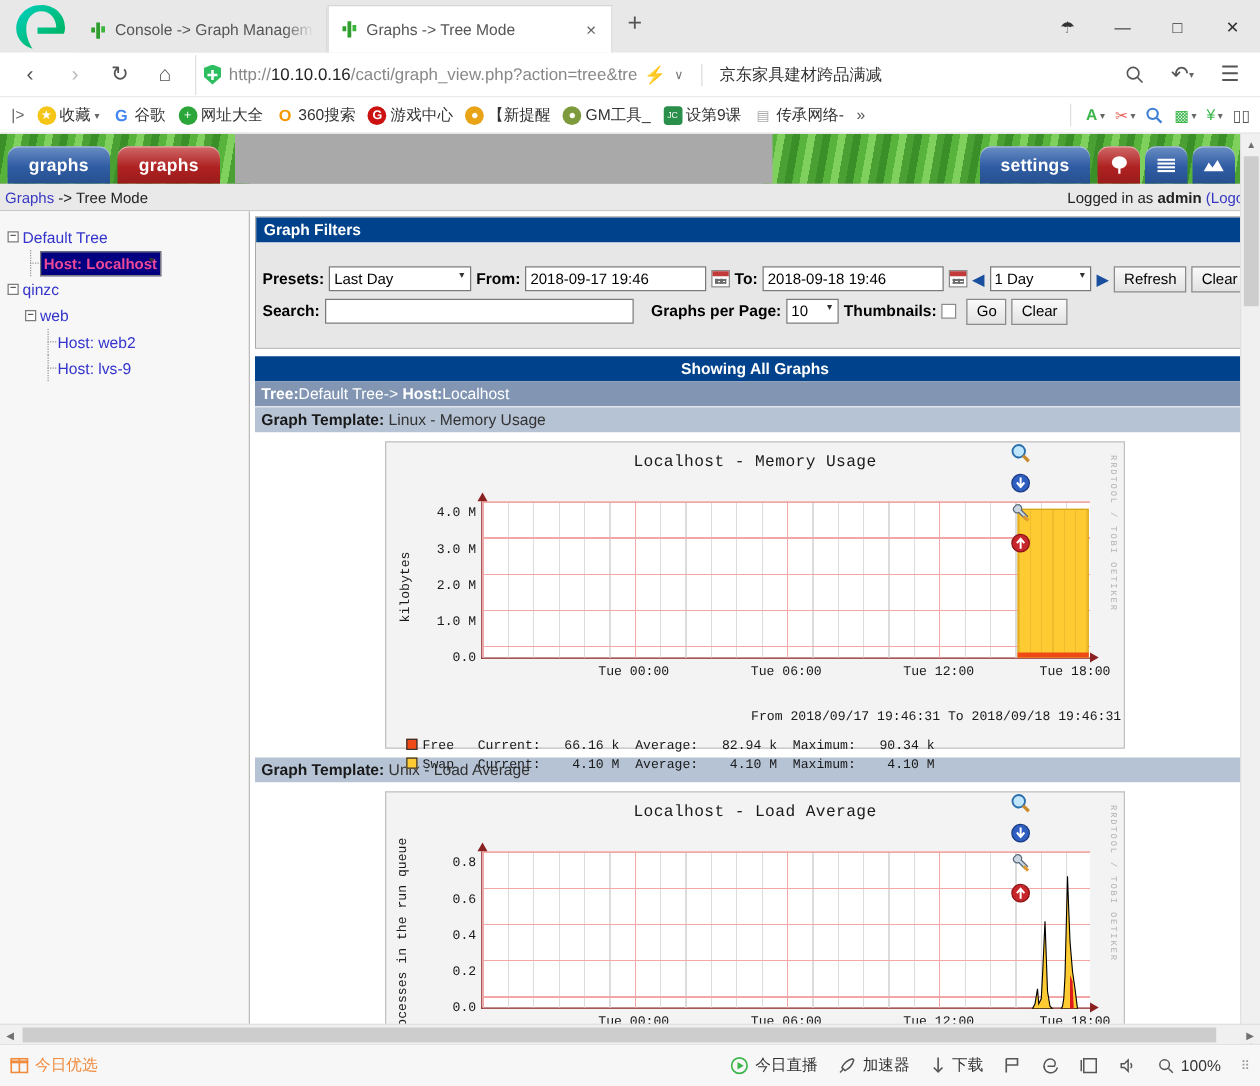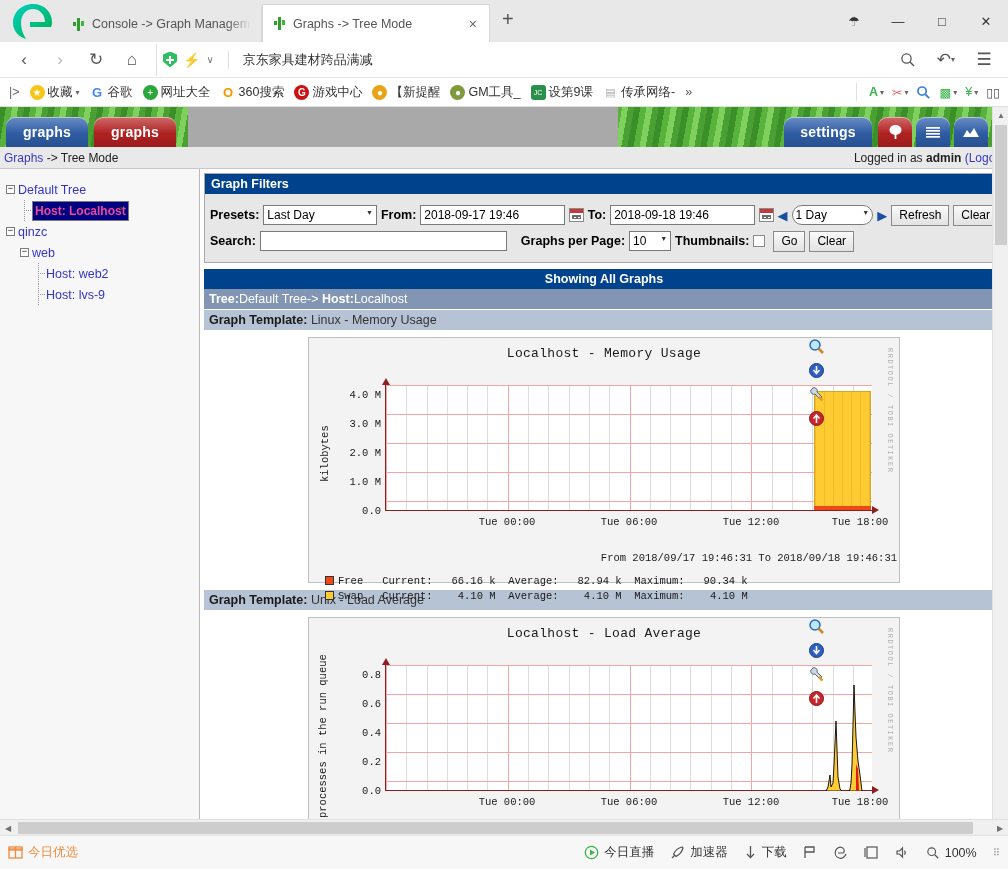--- a/index.html
+++ b/index.html
@@ -185,21 +185,21 @@
 
   .content-pane {
     flex: 1 1 auto; background: #fff; padding: 4px 0 0 4px;
     overflow: hidden; position: relative;
   }
   .panel { width: 800px; border: 1px solid #aaa; }
   .panel-title {
     background: #00438c; color: #fff; font-weight: bold; font-size: 12.5px;
     padding: 3px 6px;
   }
-  .filter-body { background: #e7e7e7; padding: 8px 5px; }
+  .filter-body { background: #e7e7e7; padding: 16px 5px; }
   .frow {
     display: flex; align-items: center; gap: 4px;
     font-size: 12.5px; color:#000; height: 26px;
   }
   .frow b { font-weight: bold; }
   .sel {
     height: 20px; border: 1px solid #7a7a7a; background: #fff;
     font-size: 12px; padding: 0 18px 0 3px; position: relative;
     display:flex; align-items:center; font-family:"Liberation Sans", sans-serif;
   }
@@ -388,20 +388,21 @@
     </div>
   </div>
 
   <div class="navbar">
     <div class="navbtn">‹</div>
     <div class="navbtn dim">›</div>
     <div class="navbtn">↻</div>
     <div class="navbtn">⌂</div>
     <div class="urlbar">
       <span class="shield"></span>
+      <span class="url"><span>http://</span><b>10.10.0.16</b><span>/cacti/graph_view.php?action=tree&amp;tre</span></span>
       <span class="bolt">⚡</span>
       <span class="caret">∨</span>
       <span class="url-sep"></span>
       <span class="promo">京东家具建材跨品满减</span>
     </div>
     <div class="nav-right">
       <div class="navbtn">
         <svg width="16" height="16" viewBox="0 0 16 16">
             <circle cx="6.5" cy="6.5" r="4.6" fill="none" stroke="#555" stroke-width="1.3"></circle>
             <line x1="10" y1="10" x2="14" y2="14" stroke="#555" stroke-width="1.4"></line>
@@ -588,21 +589,21 @@
               <div class="txt" style="width:150px;">
                 <span>2018-09-17 19:46</span>
               </div>
               <span class="calico"></span>
               <b>To:</b>
               <div class="txt" style="width:150px;">
                 <span>2018-09-18 19:46</span>
               </div>
               <span class="calico"></span>
               <span class="arrowL">◀</span>
-              <div class="sel" style="width:84px;border-radius:10px;">
+              <div class="sel" style="width:84px;">
                 <span>1 Day</span>
               </div>
               <span class="arrowR">▶</span>
               <div class="btn">Refresh</div>
               <div class="btn">Clear</div>
             </div>
             <div class="frow">
               <b>Search:</b>
               <div class="txt" style="width:247px;" title="">
                 <span></span>

